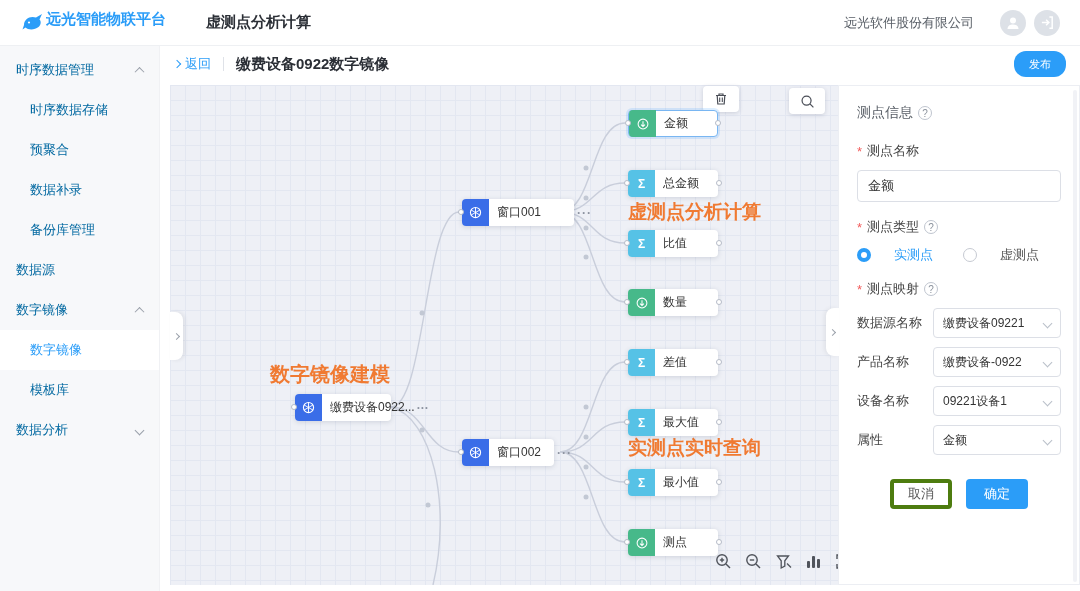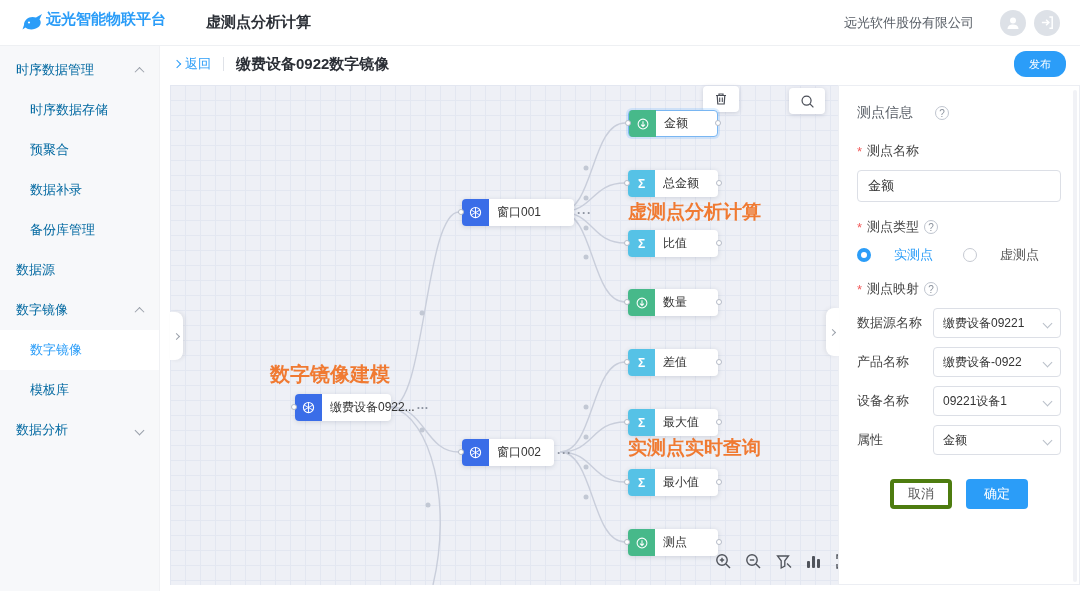--- a/index.html
+++ b/index.html
@@ -63,21 +63,21 @@
   .canvas-tab{position:absolute;left:0;top:227px;width:13px;height:48px;background:#fff;
     border-radius:0 8px 8px 0;box-shadow:2px 0 4px rgba(0,0,0,.07);display:flex;align-items:center;
     justify-content:center;cursor:pointer}
   
   .panel{position:absolute;left:838px;top:85px;width:242px;height:500px;background:#fff;
     border:1px solid #eceef3;padding:18px 18px 0 18px}
   .panel-tab{position:absolute;left:-13px;top:222px;width:13px;height:48px;background:#fff;
     border-radius:8px 0 0 8px;box-shadow:-2px 0 4px rgba(0,0,0,.06);display:flex;align-items:center;
     justify-content:center;cursor:pointer}
   .scroll-track{position:absolute;right:2px;top:4px;width:4px;height:492px;background:#f1f2f6;border-radius:2px}
-  .sec-title{font-size:14px;color:#5a6068;display:flex;align-items:center;gap:22px;margin-bottom:20px}
+  .sec-title{font-size:14px;color:#5a6068;display:flex;align-items:center;gap:5px;margin-bottom:20px}
   .help{width:14px;height:14px;border:1px solid #bfc5cf;border-radius:50%;color:#8a919c;font-size:10px;
     display:inline-flex;align-items:center;justify-content:center;cursor:pointer;flex:none}
   .flabel{font-size:13px;color:#444;margin:16px 0 10px;display:flex;gap:5px;align-items:center}
   .req{color:#f25b5b}
   .tinput{height:32px;border:1px solid #dcdfe6;border-radius:4px;display:flex;align-items:center;
     padding:0 10px;font-size:13px;color:#333;background:#fff}
   .radio-row{display:flex;gap:30px;margin:4px 0 6px}
   .radio{display:flex;align-items:center;gap:23px;font-size:13px;color:#555;cursor:pointer}
   .rdot{width:14px;height:14px;border-radius:50%;border:1px solid #c6cad2;background:#fff}
   .radio.sel .rdot{border:4px solid #2b9df8}

